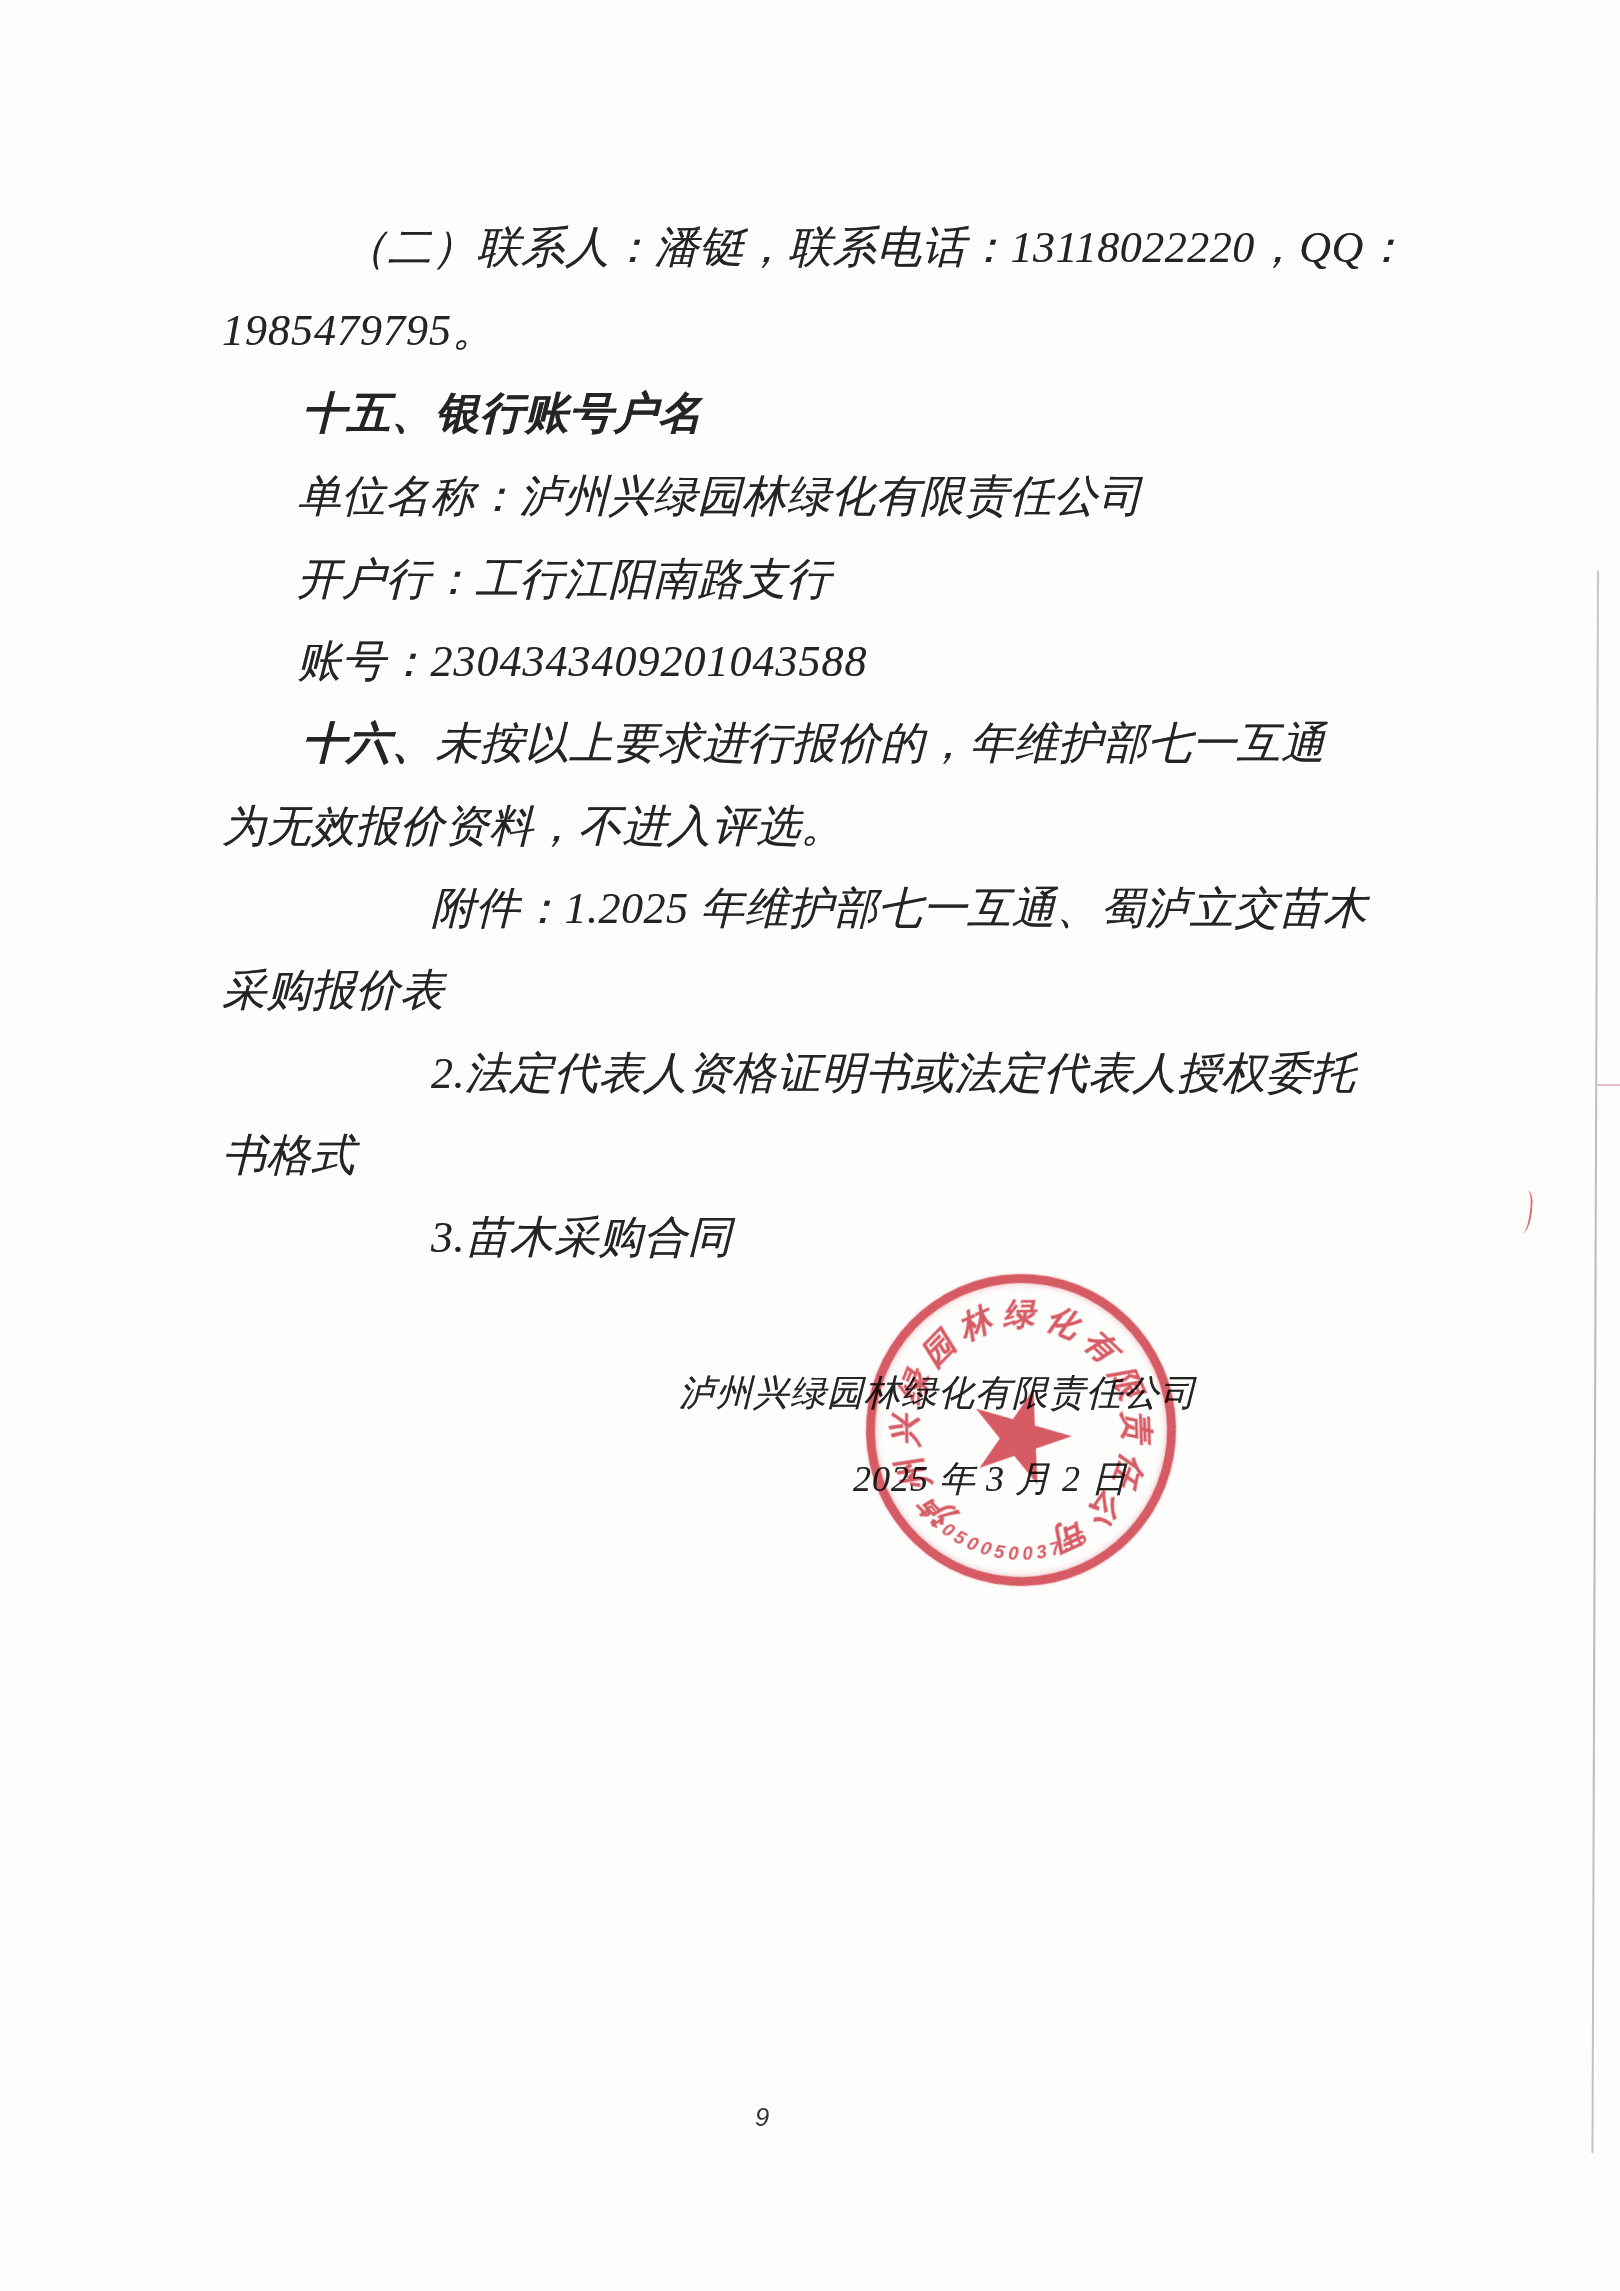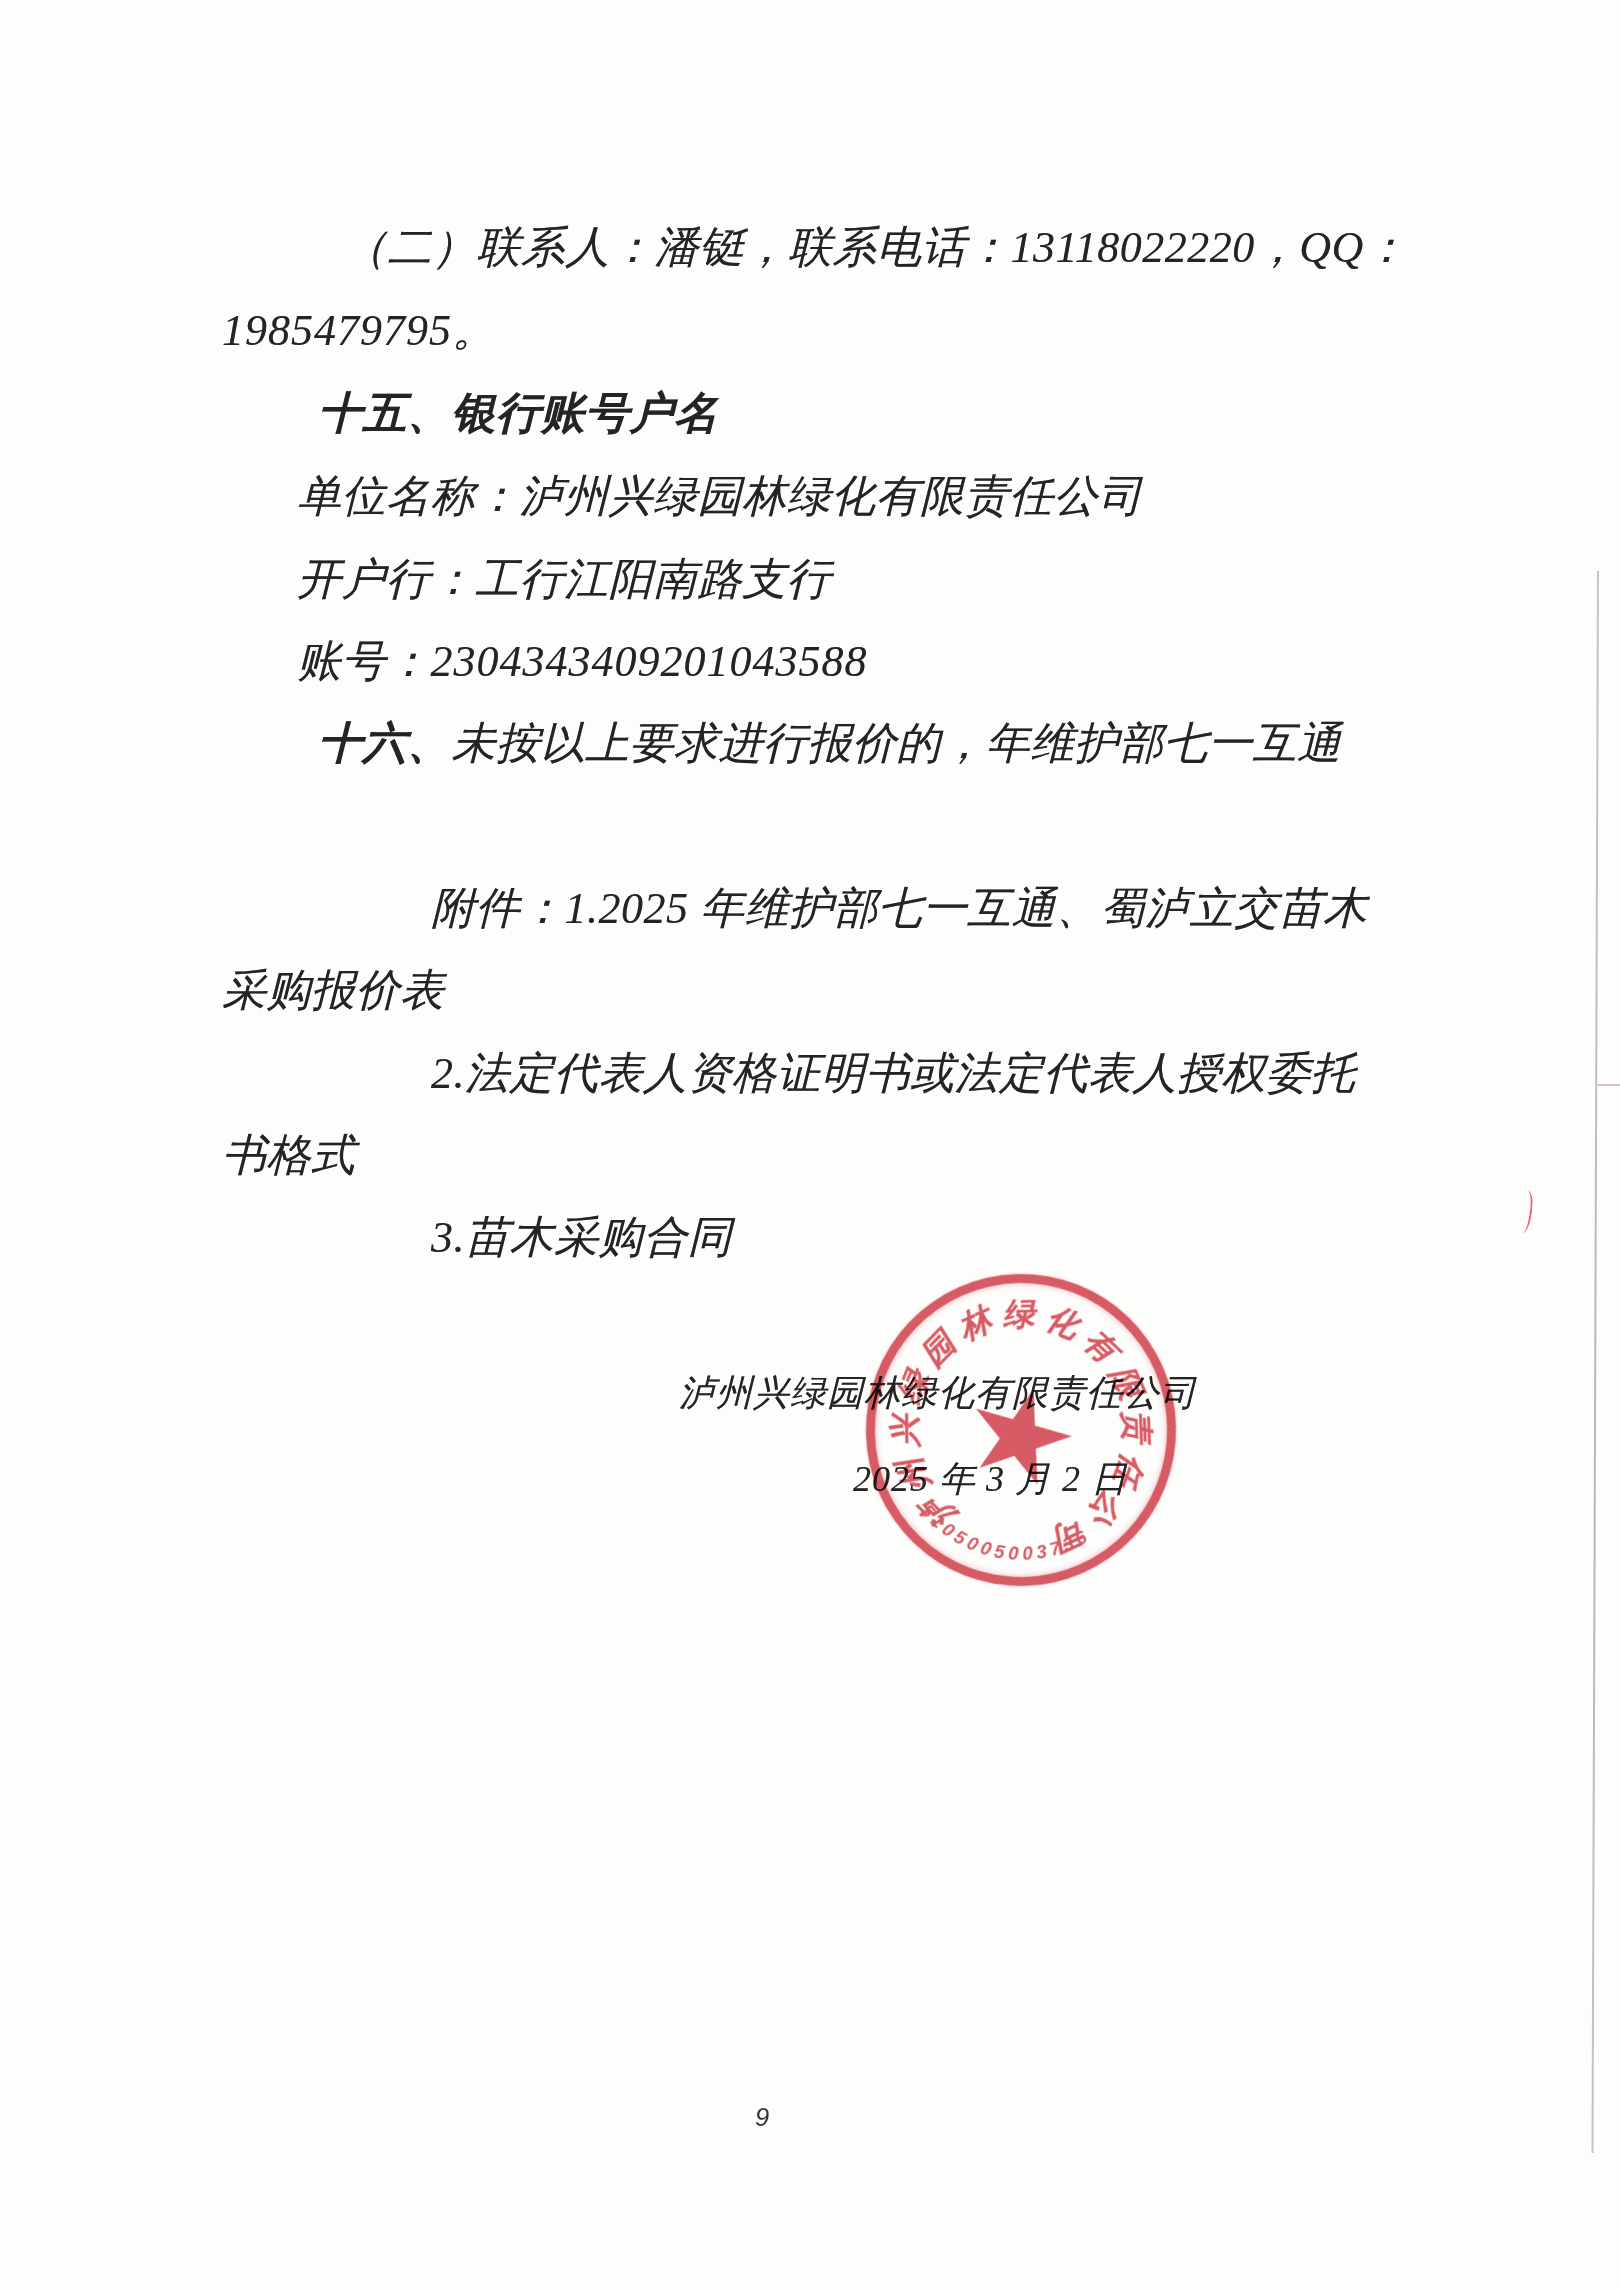--- a/index.html
+++ b/index.html
@@ -8,21 +8,21 @@
     width:1620px;height:2292px;position:relative;background:#ffffff;
     font-family:"Liberation Serif","DejaVu Serif",serif;color:#232323;
     overflow:hidden;
   }
   .page{position:absolute;inset:0;background:#fdfdfc;font-style:italic;}
   .line{
     position:absolute;font-size:44px;line-height:1.15;white-space:nowrap;
     color:#242424;letter-spacing:0.5px;
     text-shadow:0 0 0.6px rgba(40,40,40,.45);
   }
-  .bold{font-weight:700;margin-left:16px;}
+  .bold{font-weight:700;}
   .digits{letter-spacing:1px;}
   
   .sig{position:absolute;font-size:36px;white-space:nowrap;color:#242424;
        letter-spacing:1px;text-shadow:0 0 0.6px rgba(40,40,40,.45);}
   
   .pagenum{
     position:absolute;left:755px;top:2103px;font-size:25.5px;color:#333;
     font-family:"Liberation Sans","DejaVu Sans",sans-serif;
   }
   
@@ -71,20 +71,21 @@
 
 <div class="page">
 
   <div class="line" style="left:343px;top:223px">（二）联系人：潘铤，联系电话：13118022220，QQ：</div>
   <div class="line digits" style="left:222px;top:306px">1985479795。</div>
   <div class="line bold" style="left:302px;top:389px">十五、银行账号户名</div>
   <div class="line" style="left:297px;top:472px">单位名称：泸州兴绿园林绿化有限责任公司</div>
   <div class="line" style="left:297px;top:555px">开户行：工行江阳南路支行</div>
   <div class="line" style="left:297px;top:637px"><span>账号：</span><span class="digits">2304343409201043588</span></div>
   <div class="line" style="left:302px;top:719px"><span class="bold">十六、</span><span>未按以上要求进行报价的，年维护部七一互通</span></div>
+  <div class="line" style="left:222px;top:802px">为无效报价资料，不进入评选。</div>
   <div class="line" style="left:431px;top:884px">附件：1.2025 年维护部七一互通、蜀泸立交苗木</div>
   <div class="line" style="left:222px;top:966px">采购报价表</div>
   <div class="line" style="left:431px;top:1049px">2.法定代表人资格证明书或法定代表人授权委托</div>
   <div class="line" style="left:222px;top:1131px">书格式</div>
   <div class="line" style="left:431px;top:1213px">3.苗木采购合同</div>
 
   <div class="sig" style="left:679px;top:1369px">泸州兴绿园林绿化有限责任公司</div>
   <div class="sig" style="left:853px;top:1455px">2025 年 3 月 2 日</div>
 
   <div class="seal">

